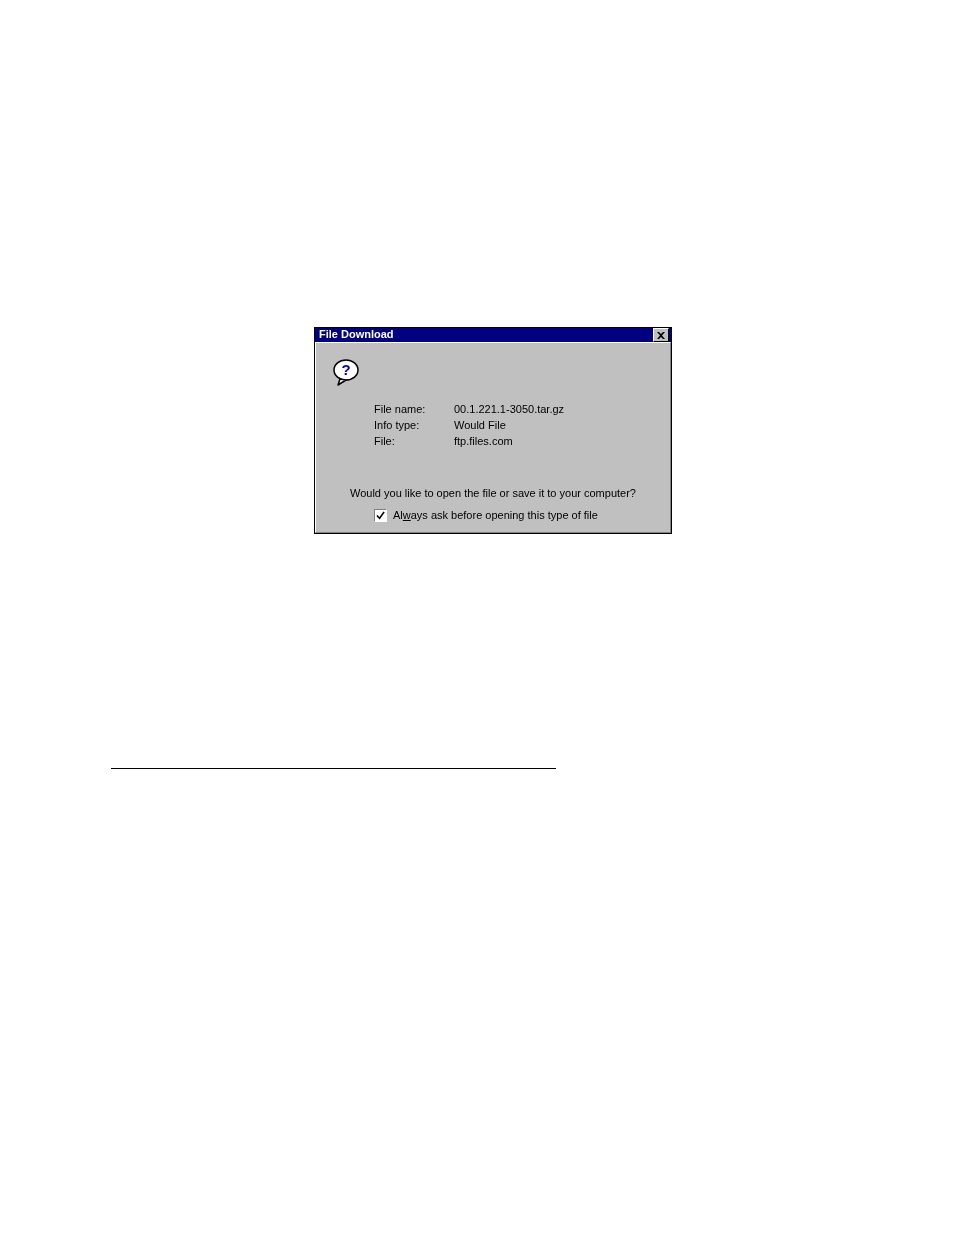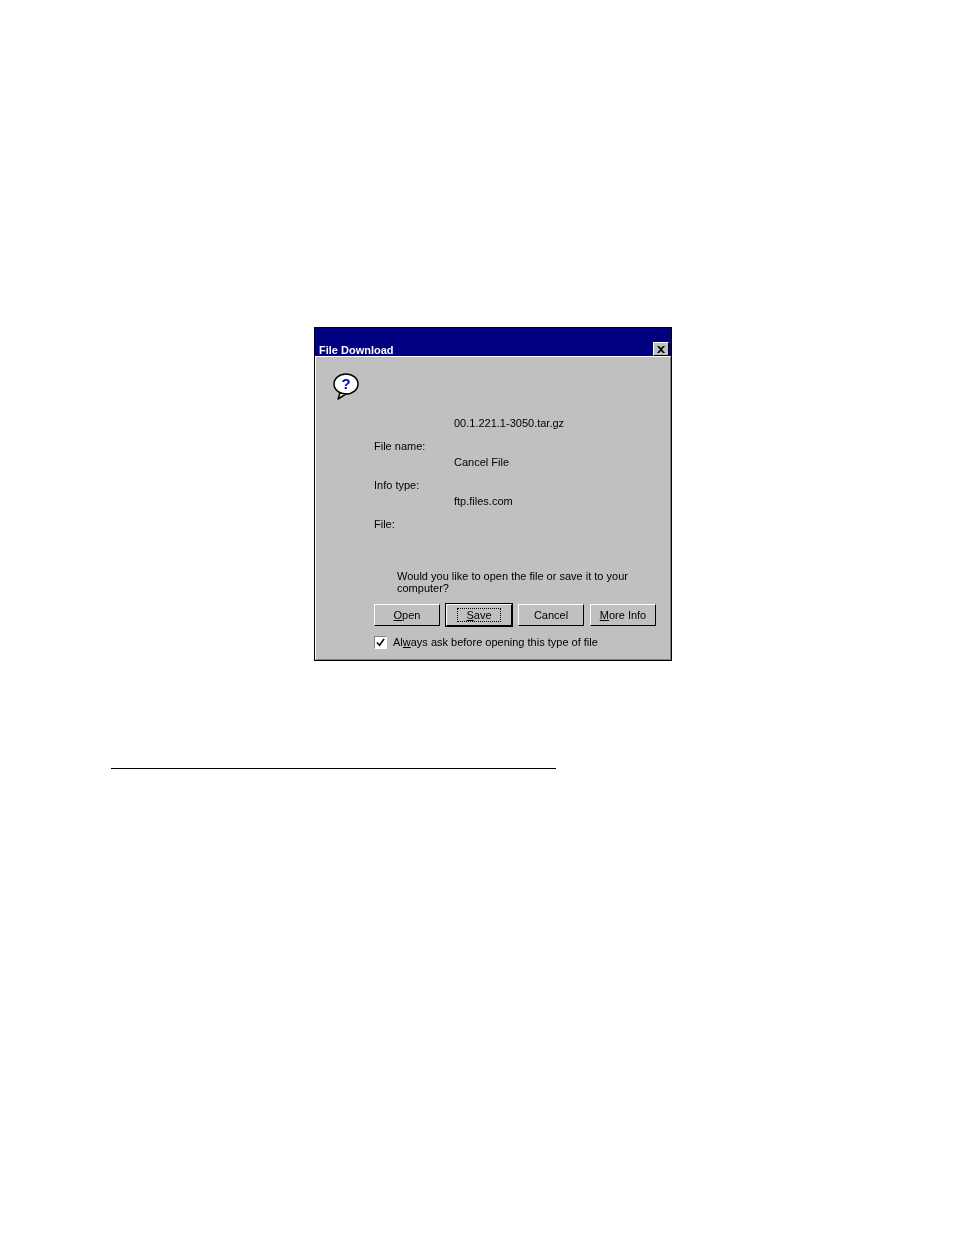--- a/index.html
+++ b/index.html
@@ -16,25 +16,25 @@
     position: absolute;
     left: 314px;
     top: 327px;
     width: 358px;
     border: 1.5px solid #000;
     background: #c0c0c0;
     box-sizing: border-box;
   }
   .titlebar {
     display: flex;
-    align-items: flex-end;
+    align-items: flex-start;
     justify-content: space-between;
     background: #000080;
     color: #ffffff;
-    height: 28px;
+    height: 14px;
     padding: 0 2px 0 4px;
     font-weight: bold;
   }
   .titlebar-text {
     font-size: 11px;
   }
   .close-btn {
     width: 16px;
     height: 14px;
     background: #c0c0c0;
@@ -81,25 +81,24 @@
     margin-top: 14px;
     margin-left: 44px;
     font-size: 11px;
   }
   .file-grid .row {
     display: flex;
     margin-bottom: 4px;
   }
   .file-grid .label {
     width: 80px;
-    margin-top: 23px;
   }
   .prompt {
     margin-top: 40px;
-    margin-left: 67px;
+    margin-left: 20px;
     font-size: 11px;
   }
   .buttons {
     margin-top: 10px;
     margin-left: 44px;
     display: flex;
     gap: 6px;
   }
   .btn {
     width: 68px;
@@ -179,44 +178,30 @@
       </div>
     </div>
 
     <div class="file-grid">
       <div class="row">
         <span class="label">File name:</span>
         <span>00.1.221.1-3050.tar.gz</span>
       </div>
       <div class="row">
         <span class="label">Info type:</span>
-        <span>Cancel File</span>
+        <span>Would File</span>
       </div>
       <div class="row">
         <span class="label">File:</span>
         <span>ftp.files.com</span>
       </div>
     </div>
 
     <div class="prompt">Would you like to open the file or save it to your computer?</div>
 
-    <div class="buttons">
-      <div class="btn">
-          <span><u>O</u><span>pen</span></span>
-        </div>
-      <div class="btn default">
-          <span class="inner"><u>S</u><span>ave</span></span>
-        </div>
-      <div class="btn">
-          <span>Cancel</span>
-        </div>
-      <div class="btn">
-          <span><u>M</u><span>ore Info</span></span>
-        </div>
-    </div>
 
     <div class="checkbox-row">
       <div class="checkbox">
         <svg viewBox="0 0 10 10" width="9" height="9">
             <path d="M1 5 L4 8 L9 1" stroke="#000" stroke-width="1.8" fill="none"></path>
           </svg>
       </div>
       <span><span>Al<u>w</u>ays ask before opening this type of file</span></span>
     </div>
   </div>

